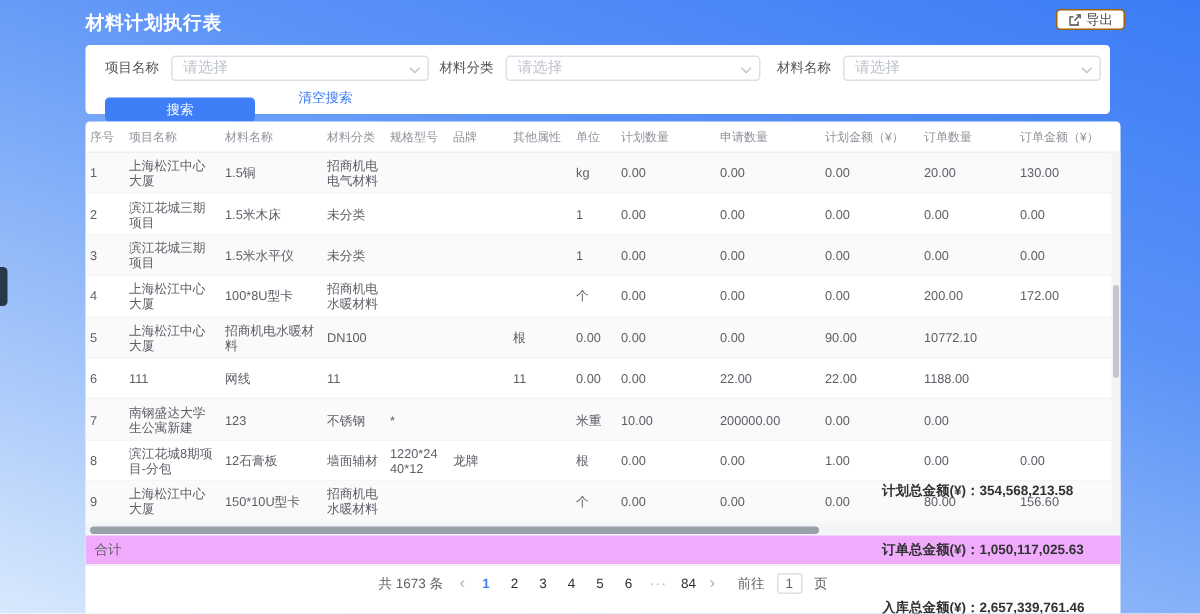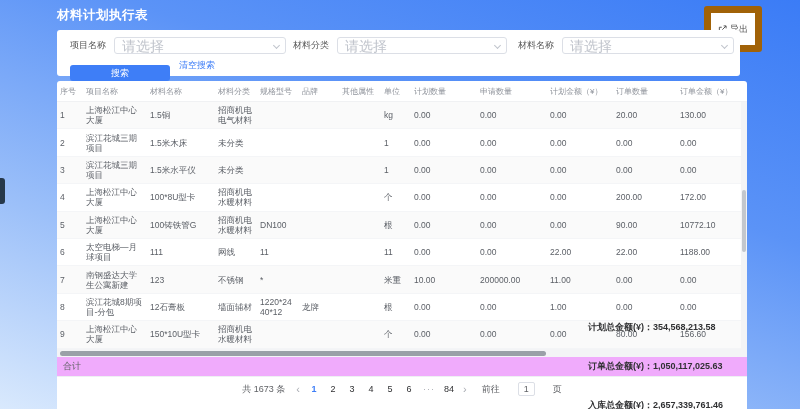--- a/index.html
+++ b/index.html
@@ -4,22 +4,22 @@
 <style>
   * { margin:0; padding:0; box-sizing:border-box; }
   html,body { width:800px; height:409px; overflow:hidden; }
   body {
     font-family:"Liberation Sans","DejaVu Sans",sans-serif;
     background:linear-gradient(200deg,#3b7cf6 0%,#5b93f7 35%,#9cc0f9 70%,#d9e9fd 100%);
     position:relative; color:#606266;
   }
   .page-title { position:absolute; left:57px; top:7px; font-size:12.5px; font-weight:bold; color:#ffffff; letter-spacing:.5px; }
   .export-btn {
-    position:absolute; left:704px; top:6px; height:14px; padding:16px 7px;
-    background:#ffffff; border:7px solid #a16207; border-radius:3px;
+    position:absolute; left:704px; top:6px; height:14px; padding:0 7px;
+    background:#ffffff; border:1px solid #a16207; border-radius:3px;
     display:flex; align-items:center; gap:3px; font-size:9px; color:#4a4a4a; cursor:pointer;
   }
   .export-btn svg { display:block; }
 
   .handle {
     position:absolute; left:0; top:178px; width:5px; height:26px;
     background:#26384a; border-radius:0 3px 3px 0; cursor:pointer;
   }
 
   .filter-card {
@@ -27,38 +27,38 @@
     background:#ffffff; border-radius:3px;
   }
   .f-group { position:absolute; top:7px; display:flex; align-items:center; }
   .f-label { font-size:9px; color:#555; margin-right:8px; white-space:nowrap; }
   .f-select {
     position:relative; height:17px; border:1px solid #dcdfe6; border-radius:3px; background:#fff;
     display:flex; align-items:center;
   }
   .f-select input {
     border:none; outline:none; width:100%; height:100%; padding:0 16px 0 7px;
-    font-size:14px; color:#606266; background:transparent; border-radius:3px;
+    font-size:10px; color:#606266; background:transparent; border-radius:3px;
     font-family:"Liberation Sans","DejaVu Sans",sans-serif;
   }
   .f-select input::placeholder { color:#c0c4cc; }
   .caret {
     position:absolute; right:6px; top:5px; width:5px; height:5px;
     border-right:1px solid #c0c4cc; border-bottom:1px solid #c0c4cc; transform:rotate(45deg);
   }
   .g1 { left:13px; } .g1 .f-select { width:172px; }
   .g2 { left:236px; } .g2 .f-select { width:170px; }
   .g3 { left:461px; } .g3 .f-select { width:172px; }
   .search-btn {
     position:absolute; left:13px; top:35px; width:100px; height:16px;
     background:#3e7ef7; color:#fff; font-size:9px; border:none; border-radius:3px; cursor:pointer;
     display:flex; align-items:center; justify-content:center;
     font-family:"Liberation Sans","DejaVu Sans",sans-serif;
   }
-  .clear-link { position:absolute; left:122px; top:29px; font-size:9px; color:#3e7ef7; cursor:pointer; }
+  .clear-link { position:absolute; left:142px; top:29px; font-size:9px; color:#3e7ef7; cursor:pointer; }
 
   .table-card {
     position:absolute; left:57px; top:81px; width:690px; height:332px;
     background:#ffffff; border-radius:3px; overflow:hidden;
   }
   .trow { display:grid; grid-template-columns:26px 64px 68px 42px 42px 40px 42px 30px 66px 70px 66px 64px 63px; }
   .t-header { height:21px; border-bottom:1px solid #f0f1f3; }
   .t-header .cell {
     font-size:8px; color:#8f939b; white-space:nowrap; overflow:hidden;
     display:flex; align-items:center; padding:0 3px;
@@ -86,21 +86,21 @@
 
   .pagination {
     position:absolute; left:0; top:296px; width:690px; height:24px;
     display:flex; align-items:center; justify-content:center; gap:9px; font-size:9px; color:#606266;
   }
   .pg-total { margin-right:2px; }
   .pg-arrow { color:#a8abb2; cursor:pointer; font-size:11px; line-height:9px; }
   .pg-num { color:#303133; cursor:pointer; min-width:10px; text-align:center; }
   .pg-num.active { color:#3e7ef7; font-weight:bold; }
   .pg-ellipsis { color:#a8abb2; cursor:pointer; letter-spacing:1px; }
-  .goto { display:flex; align-items:center; gap:18px; margin-left:6px; }
+  .goto { display:flex; align-items:center; gap:8px; margin-left:6px; }
   .goto input {
     width:17px; height:14px; border:1px solid #dcdfe6; border-radius:2px; text-align:center;
     font-size:9px; color:#606266; outline:none;
     font-family:"Liberation Sans","DejaVu Sans",sans-serif;
   }
 </style>
 </head>
 <body>
 
 <div class="page-title">材料计划执行表</div>
@@ -217,35 +217,33 @@
         <div class="cell">个</div>
         <div class="cell">0.00</div>
         <div class="cell">0.00</div>
         <div class="cell">0.00</div>
         <div class="cell">200.00</div>
         <div class="cell">172.00</div>
       </div>
       <div class="trow">
         <div class="cell">5</div>
         <div class="cell">上海松江中心大厦</div>
-        <div class="cell">100铸铁管G</div>
         <div class="cell">招商机电水暖材料</div>
         <div class="cell">DN100</div>
         <div class="cell"></div>
         <div class="cell"></div>
         <div class="cell">根</div>
         <div class="cell">0.00</div>
         <div class="cell">0.00</div>
         <div class="cell">0.00</div>
         <div class="cell">90.00</div>
         <div class="cell">10772.10</div>
       </div>
       <div class="trow">
         <div class="cell">6</div>
-        <div class="cell">太空电梯—月球项目</div>
         <div class="cell">111</div>
         <div class="cell">网线</div>
         <div class="cell">11</div>
         <div class="cell"></div>
         <div class="cell"></div>
         <div class="cell">11</div>
         <div class="cell">0.00</div>
         <div class="cell">0.00</div>
         <div class="cell">22.00</div>
         <div class="cell">22.00</div>
@@ -255,21 +253,20 @@
         <div class="cell">7</div>
         <div class="cell">南钢盛达大学生公寓新建</div>
         <div class="cell">123</div>
         <div class="cell">不锈钢</div>
         <div class="cell">*</div>
         <div class="cell"></div>
         <div class="cell"></div>
         <div class="cell">米重</div>
         <div class="cell">10.00</div>
         <div class="cell">200000.00</div>
-        <div class="cell">11.00</div>
         <div class="cell">0.00</div>
         <div class="cell">0.00</div>
       </div>
       <div class="trow">
         <div class="cell">8</div>
         <div class="cell">滨江花城8期项目-分包</div>
         <div class="cell">12石膏板</div>
         <div class="cell">墙面辅材</div>
         <div class="cell">1220*2440*12</div>
         <div class="cell">龙牌</div>

